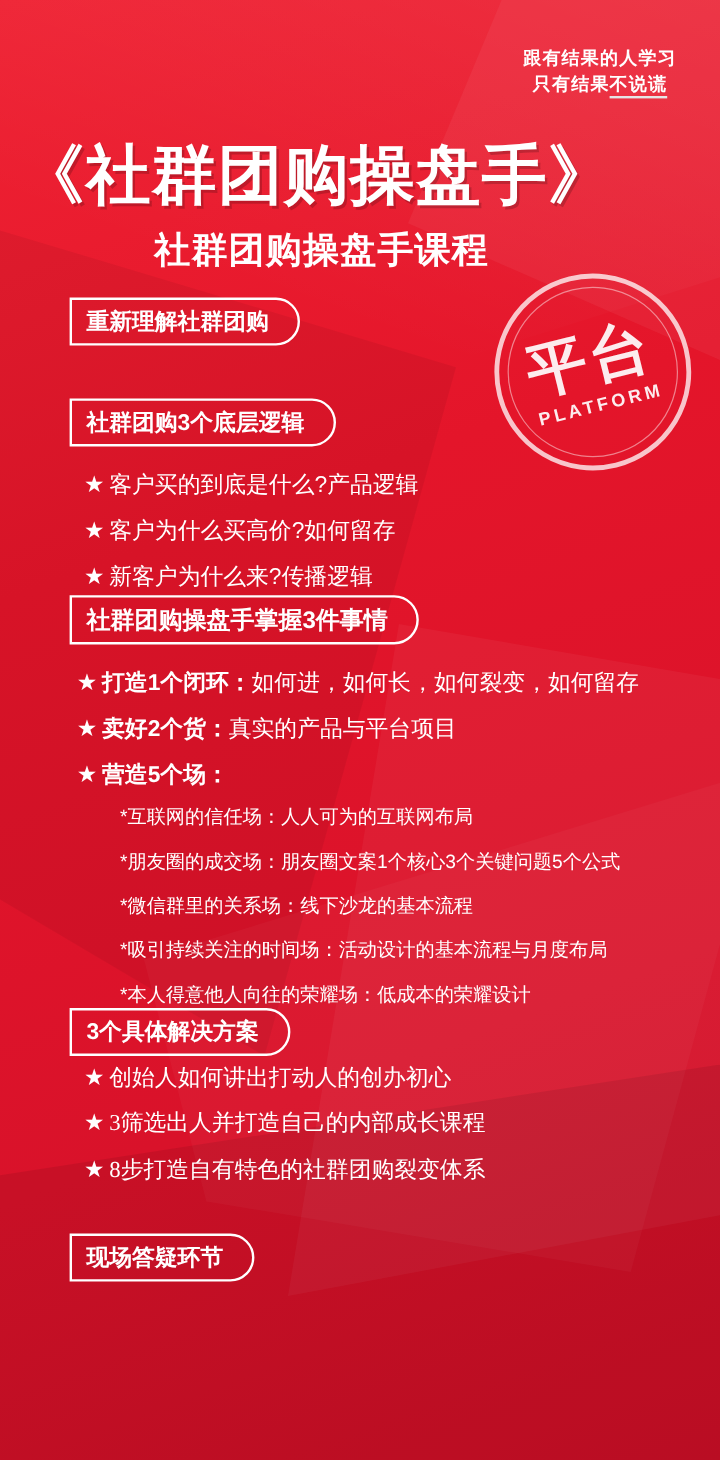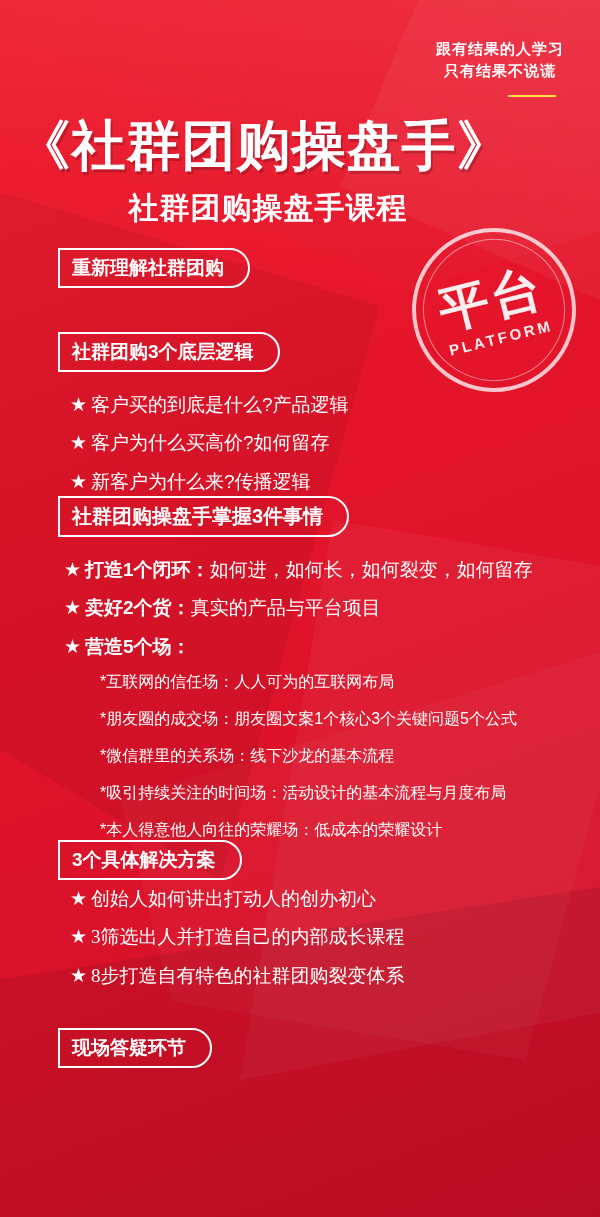--- a/index.html
+++ b/index.html
@@ -58,22 +58,22 @@
   .slogan {
     position: absolute;
     top: 38px; right: 36px;
     text-align: center;
     line-height: 1.45;
     font-size: 15px;
     font-weight: bold;
     letter-spacing: 1px;
   }
   .slogan .line2 .u {
-    border-bottom: 2px solid #fde047;
-    padding-bottom: 16px;
+    border-bottom: 2px solid #e5e5e5;
+    padding-bottom: 1px;
   }
 
   
   .main-title {
     position: absolute;
     top: 110px; left: 0; width: 528px;
     text-align: center;
     font-size: 54px;
     font-weight: bold;
     letter-spacing: 1px;

